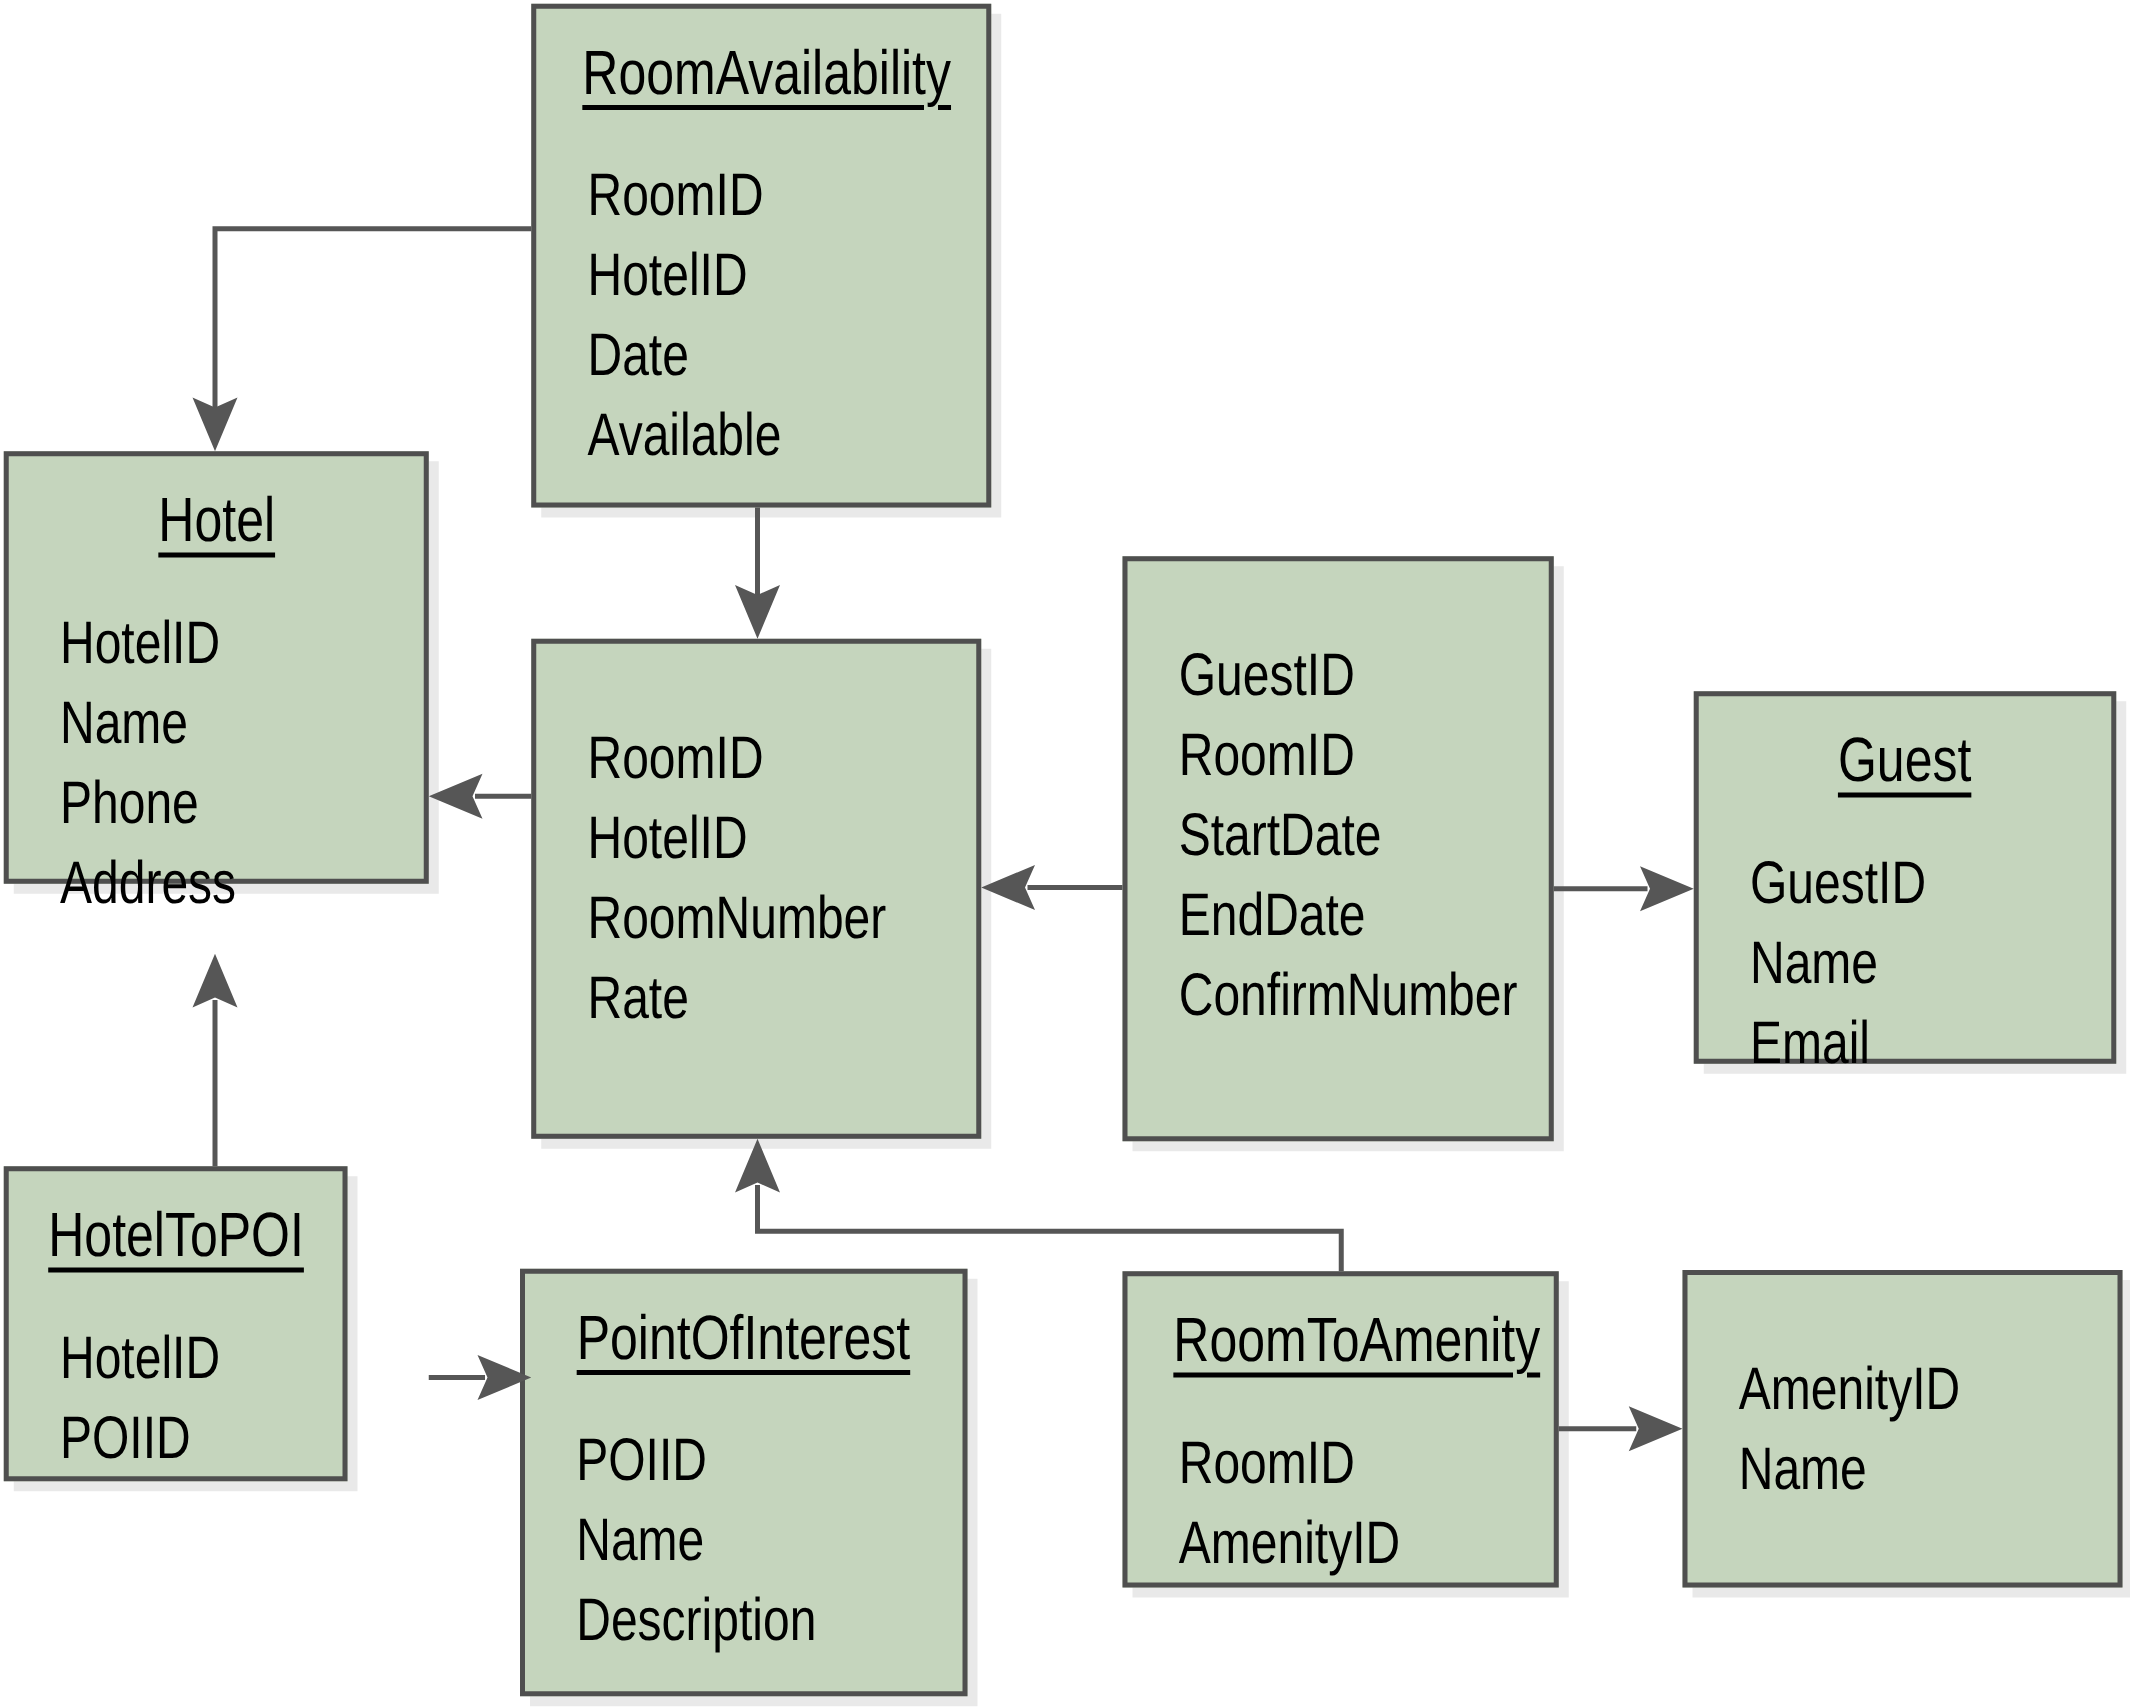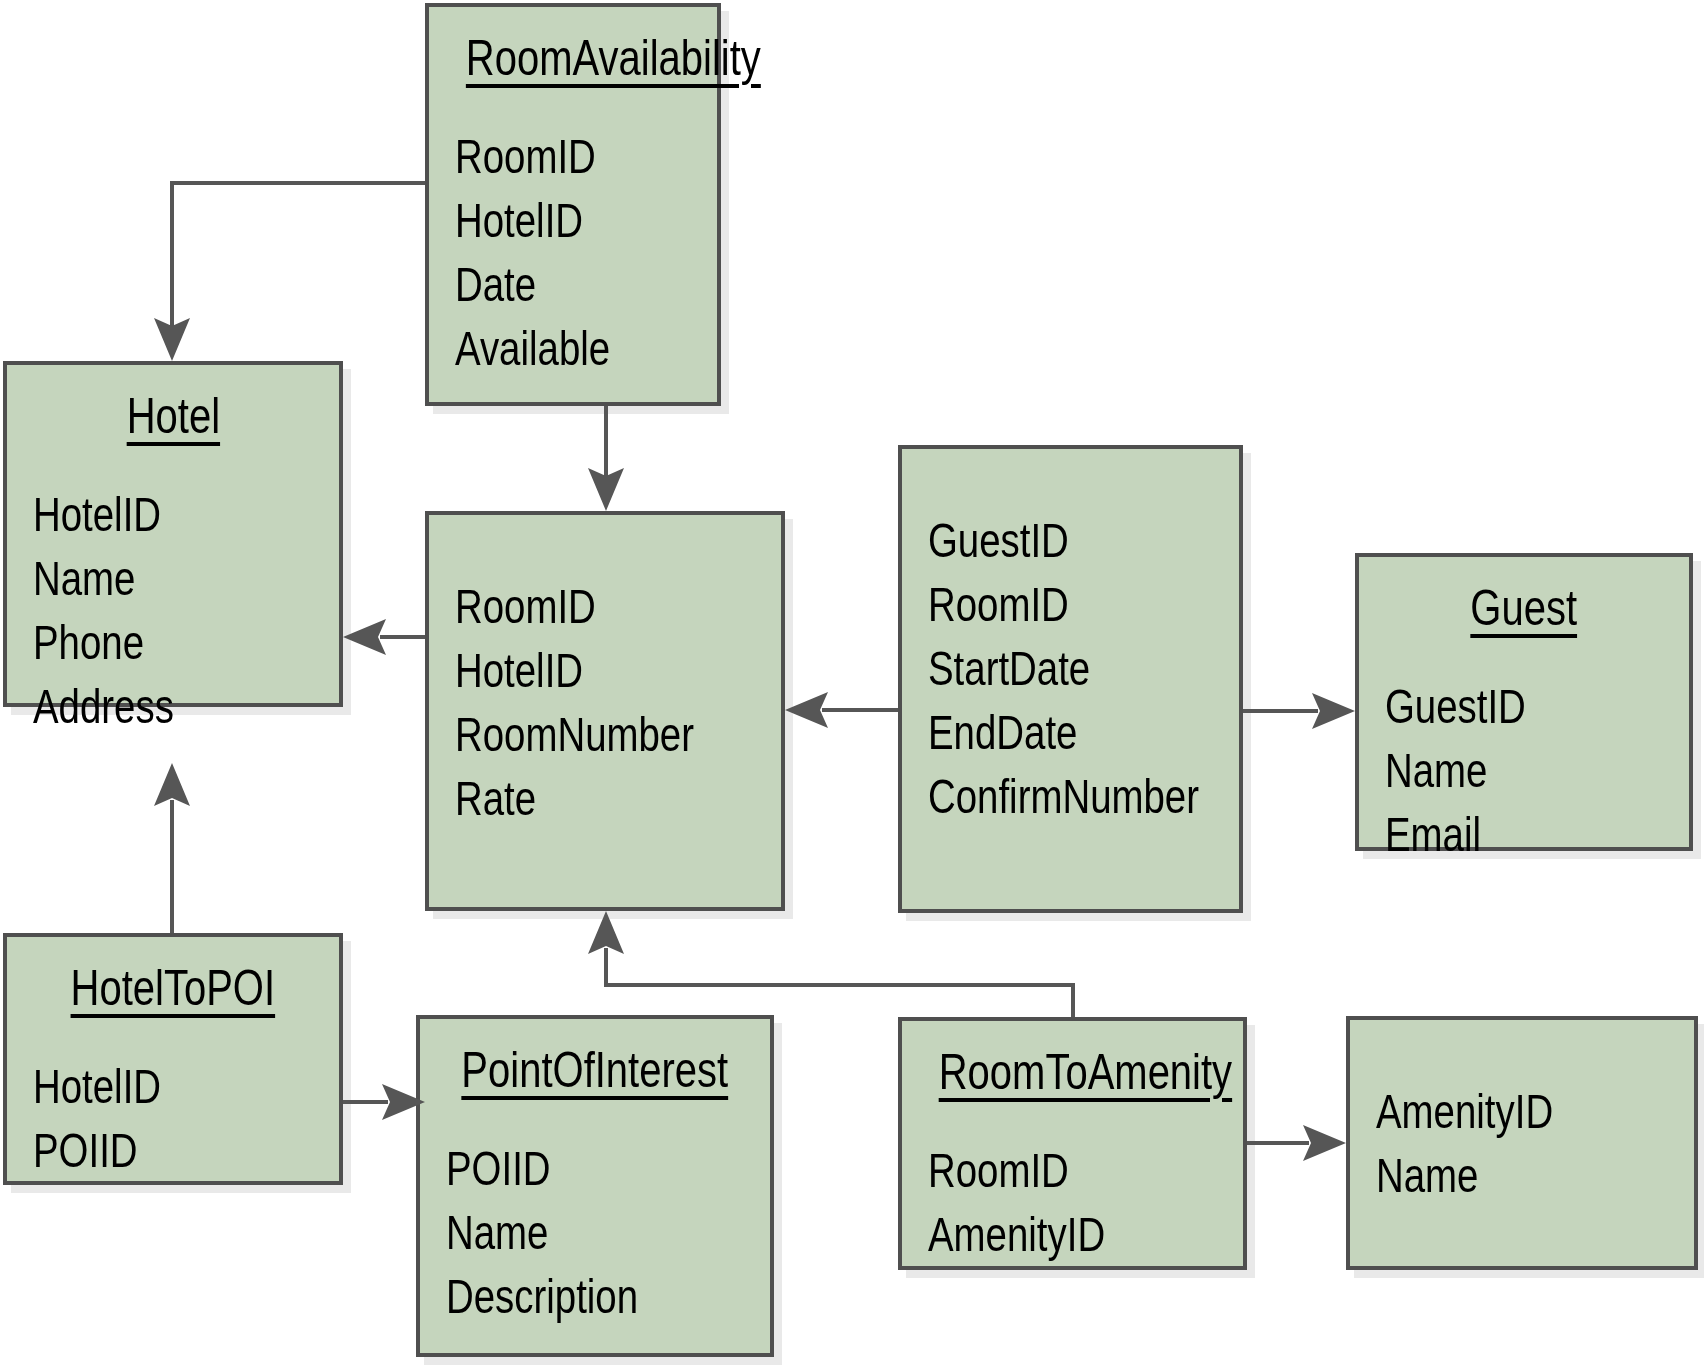--- a/index.html
+++ b/index.html
@@ -37,36 +37,36 @@
   .etitle .cx {
     display: inline-block;
     transform: scaleX(0.8);
     transform-origin: 50% 50%;
     text-decoration: underline;
     text-decoration-thickness: 4px;
     text-underline-offset: 9px;
   }
   .efields {
     margin-top: 38px;
-    padding-left: 26px;
+    padding-left: 41px;
   }
   .field {
     font-size: 48px;
     line-height: 64px;
     white-space: nowrap;
     transform: scaleX(0.8);
     transform-origin: 0 50%;
   }
 </style>
 </head>
 <body>
 
 <div class="canvas">
 
-  <div class="entity" style="left:425px;top:3px;width:296px;height:403px">
+  <div class="entity" style="left:425px;top:3px;width:368px;height:403px">
     <div class="etitle">
       <span class="cx">RoomAvailability</span>
     </div>
     <div class="efields">
       <div class="field">RoomID</div>
       <div class="field">HotelID</div>
       <div class="field">Date</div>
       <div class="field">Available</div>
     </div>
   </div>
@@ -106,21 +106,21 @@
     <div class="etitle">
       <span class="cx">Guest</span>
     </div>
     <div class="efields">
       <div class="field">GuestID</div>
       <div class="field">Name</div>
       <div class="field">Email</div>
     </div>
   </div>
 
-  <div class="entity" style="left:3px;top:933px;width:340px;height:252px">
+  <div class="entity" style="left:3px;top:933px;width:275px;height:252px">
     <div class="etitle">
       <span class="cx">HotelToPOI</span>
     </div>
     <div class="efields">
       <div class="field">HotelID</div>
       <div class="field">POIID</div>
     </div>
   </div>
 
   <div class="entity" style="left:416px;top:1015px;width:358px;height:342px">

